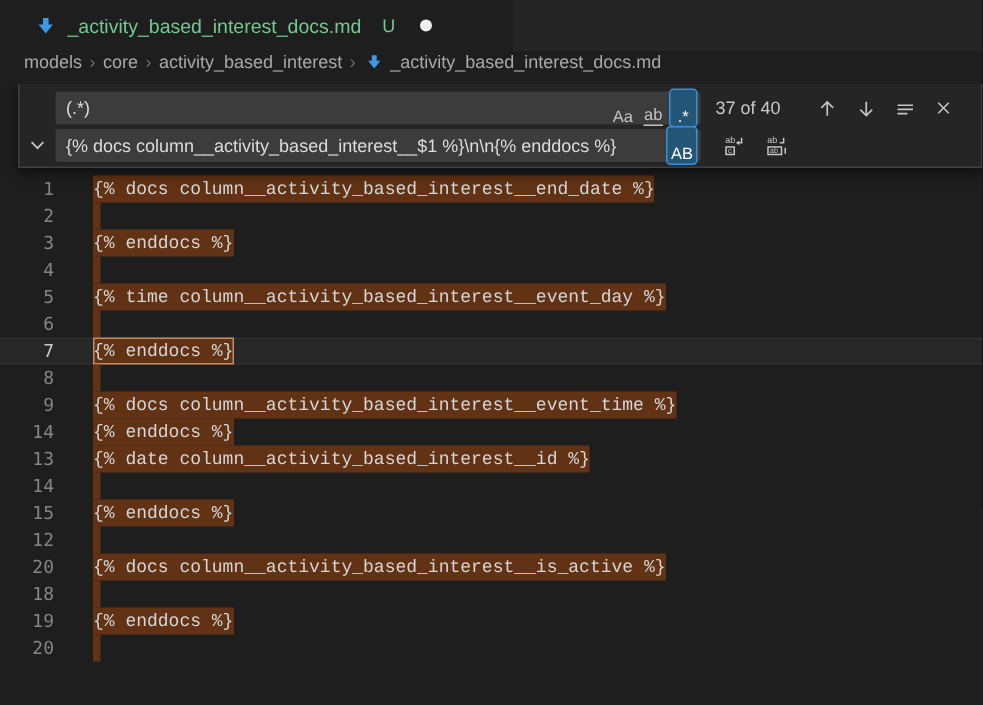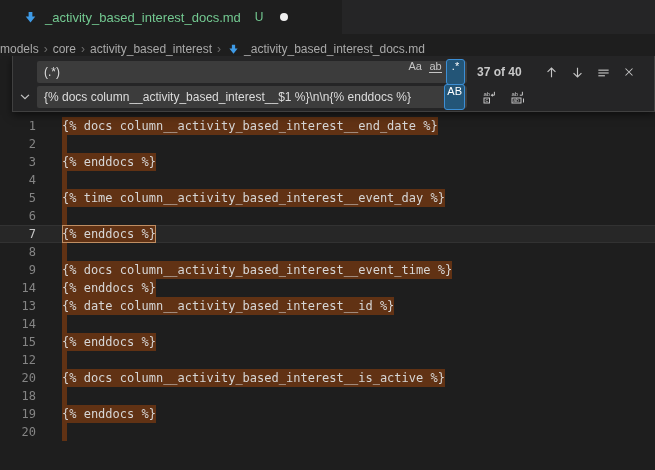--- a/index.html
+++ b/index.html
@@ -14,38 +14,38 @@
   .tab {
     width:342px; height:34px; background:var(--editor-bg,#1e1e1e);
     display:flex; align-items:center; padding:0 12px 0 22px; gap:7px;
   }
   .tab-label { color:var(--git-untracked-green,#73c991); font-size:13px; white-space:nowrap; }
   .git-badge { color:var(--git-untracked-green,#73c991); font-size:12px; margin-left:7px; }
   .dirty-dot { width:8px; height:8px; border-radius:50%; background:#efefef; margin-left:9px; flex:none; }
   .file-icon { width:16px; height:16px; flex:none; display:flex; align-items:center; justify-content:center; }
   
   .breadcrumb {
-    height:22px; display:flex; align-items:flex-end; 
+    height:22px; display:flex; align-items:flex-start; padding-left:16px;
     font-size:12px; color:#a9a9a9; background:var(--editor-bg,#1e1e1e); white-space:nowrap;
   }
   .crumb { color:#a9a9a9; }
   .sep { color:#6e6e6e; margin:0 5px; font-size:12px; }
   .breadcrumb .file-icon { width:14px; height:14px; margin-right:4px; }
   .bc-file { color:#a9a9a9; }
   
   .editor { position:relative; height:414px; overflow:hidden; }
   .code { padding-top:61px; font-family:"DejaVu Sans Mono","Liberation Mono",monospace; font-size:12px; }
   .line { display:flex; height:18px; line-height:18px; }
   .line.current {
     background:rgba(255,255,255,.045);
     box-shadow: inset 0 1px 0 rgba(255,255,255,.055), inset 0 -1px 0 rgba(255,255,255,.055);
   }
   .gutter { width:36px; text-align:right; color:#858585; flex:none; }
   .line.current .gutter { color:#c6c6c6; }
-  .line-text { margin-left:26px; color:#d6d6d6; white-space:pre; }
+  .line-text { margin-left:26px; color:#d6d6d6; white-space:pre;font-family:Liberation Mono, monospace; }
   .match { background:var(--match-highlight,#613214); display:inline-block; height:18px; }
   .match.empty-match { width:5px; }
   .match.current-match { outline:1px solid var(--current-match-border,#bf8e63); outline-offset:-1px; }
   
   .find-widget {
     position:absolute; left:12px; right:0; top:0; height:56px; z-index:5;
     background:var(--panel-bg,#252526);
     border:1px solid #404040; border-top:none;
     box-shadow:0 3px 8px rgba(0,0,0,.55);
     display:flex;
@@ -53,26 +53,26 @@
   .sash { width:24px; display:flex; align-items:flex-end; justify-content:center; padding-bottom:7px; flex:none; }
   .rows { flex:1; display:flex; flex-direction:column; padding:5px 8px 4px 0; gap:3px; }
   .frow { display:flex; align-items:center; height:22px; }
   .input-box {
     width:430px; height:22px; background:var(--input-bg,#3c3c3c); border-radius:2px;
     display:flex; align-items:center; padding:0 2px 0 7px; flex:none;
   }
   .input-text { flex:1; font-size:12px; color:#dcdcdc; white-space:pre; overflow:hidden; }
   .tgl {
     min-width:19px; height:26px; padding:0 2px; margin-left:1px; border-radius:3px;
-    display:flex; align-items:flex-start; justify-content:center;
+    display:flex; align-items:flex-end; justify-content:center;
     font-size:11px; color:#c5c5c5; border:1px solid transparent;
   }
   .tgl.active { background:var(--toggle-active-bg,#245576); border-color:var(--accent-blue,#2f86d1); color:#ffffff; }
   .tgl .uw { border-bottom:1px solid #c5c5c5; padding-bottom:0px; }
-  .count { font-size:12px; color:#c8c8c8; margin-left:10px; white-space:nowrap;font-weight:bold; }
+  .count { font-size:12px; color:#c8c8c8; margin-left:10px; white-space:nowrap; }
   .navs { margin-left:auto; display:flex; align-items:center; gap:4px; padding-right:6px; }
   .icon-btn { width:22px; height:22px; border-radius:4px; display:flex; align-items:center; justify-content:center; color:#c5c5c5; }
   .rep-btns { display:flex; align-items:center; gap:6px; margin-left:12px; }
   svg { display:block; }
 </style>
 </head>
 <body>
 
 <div class="window">
 

